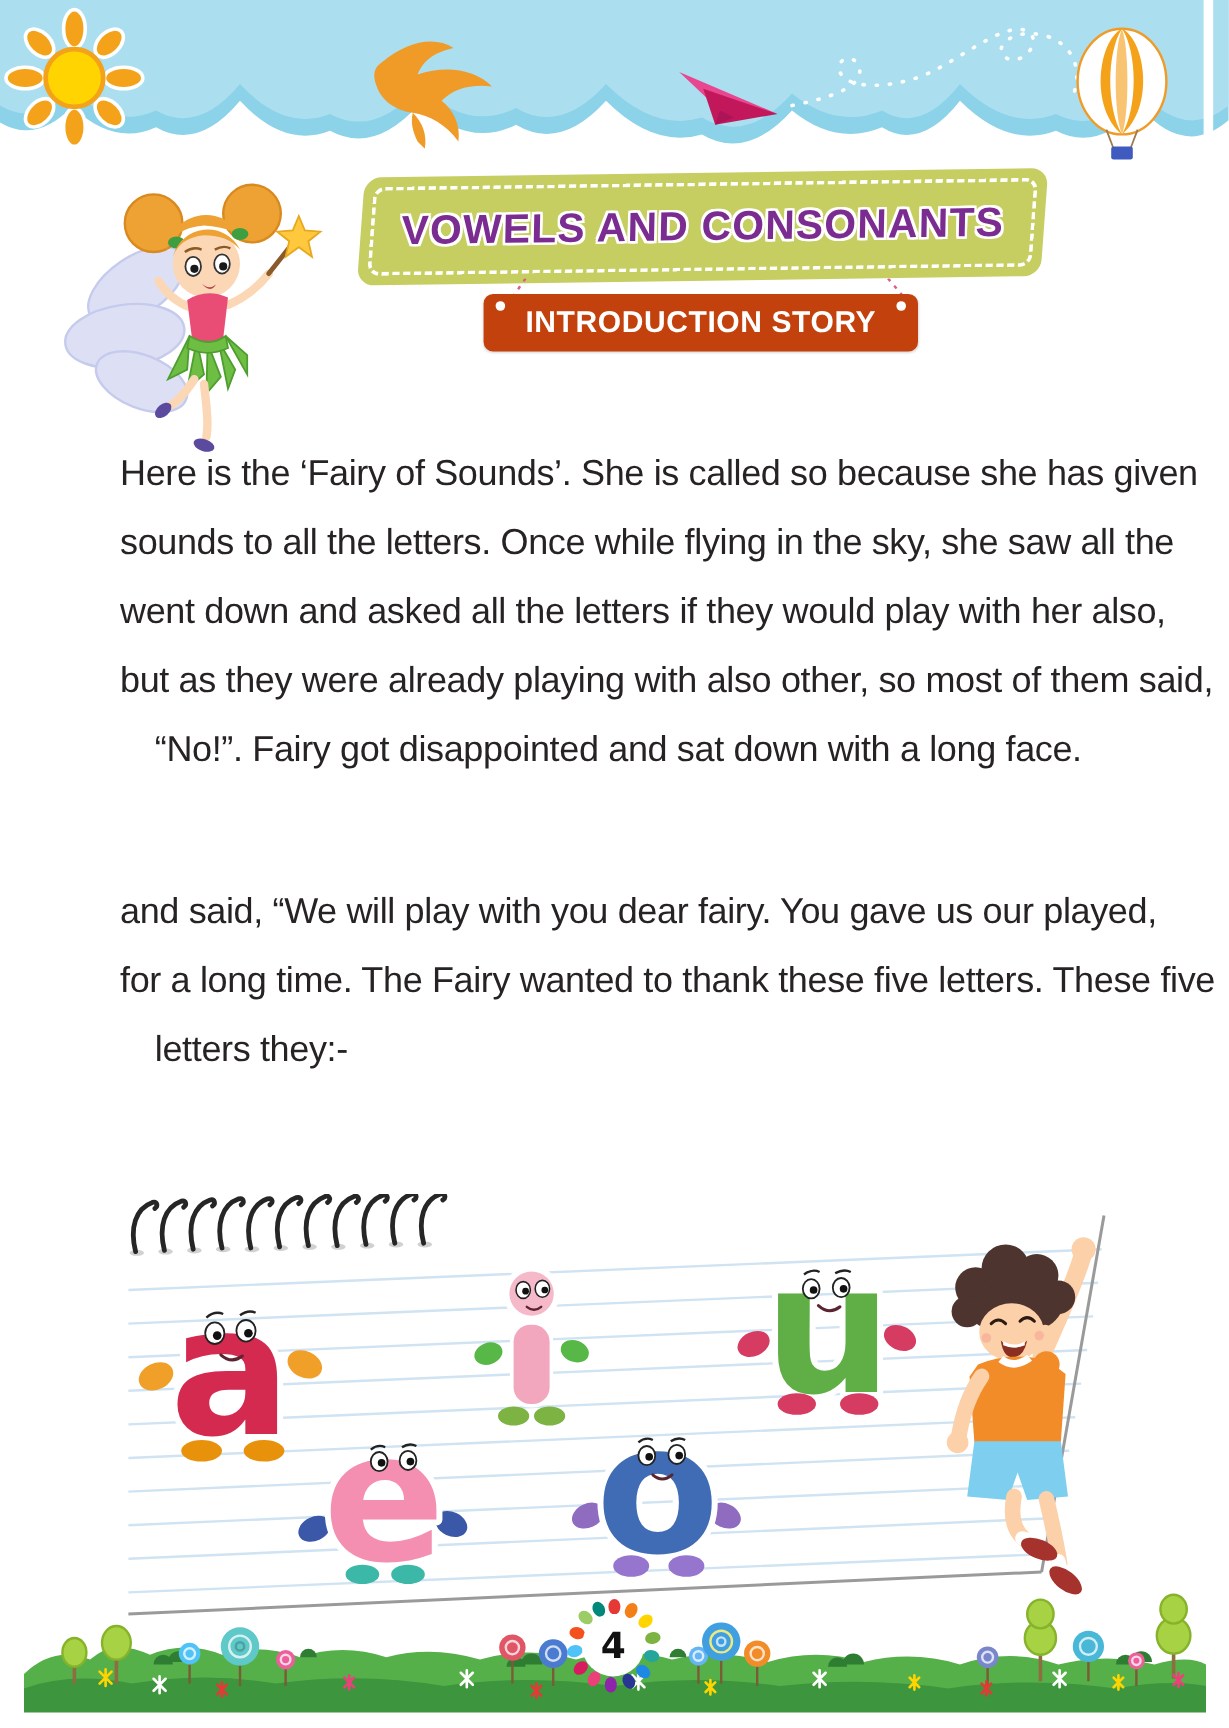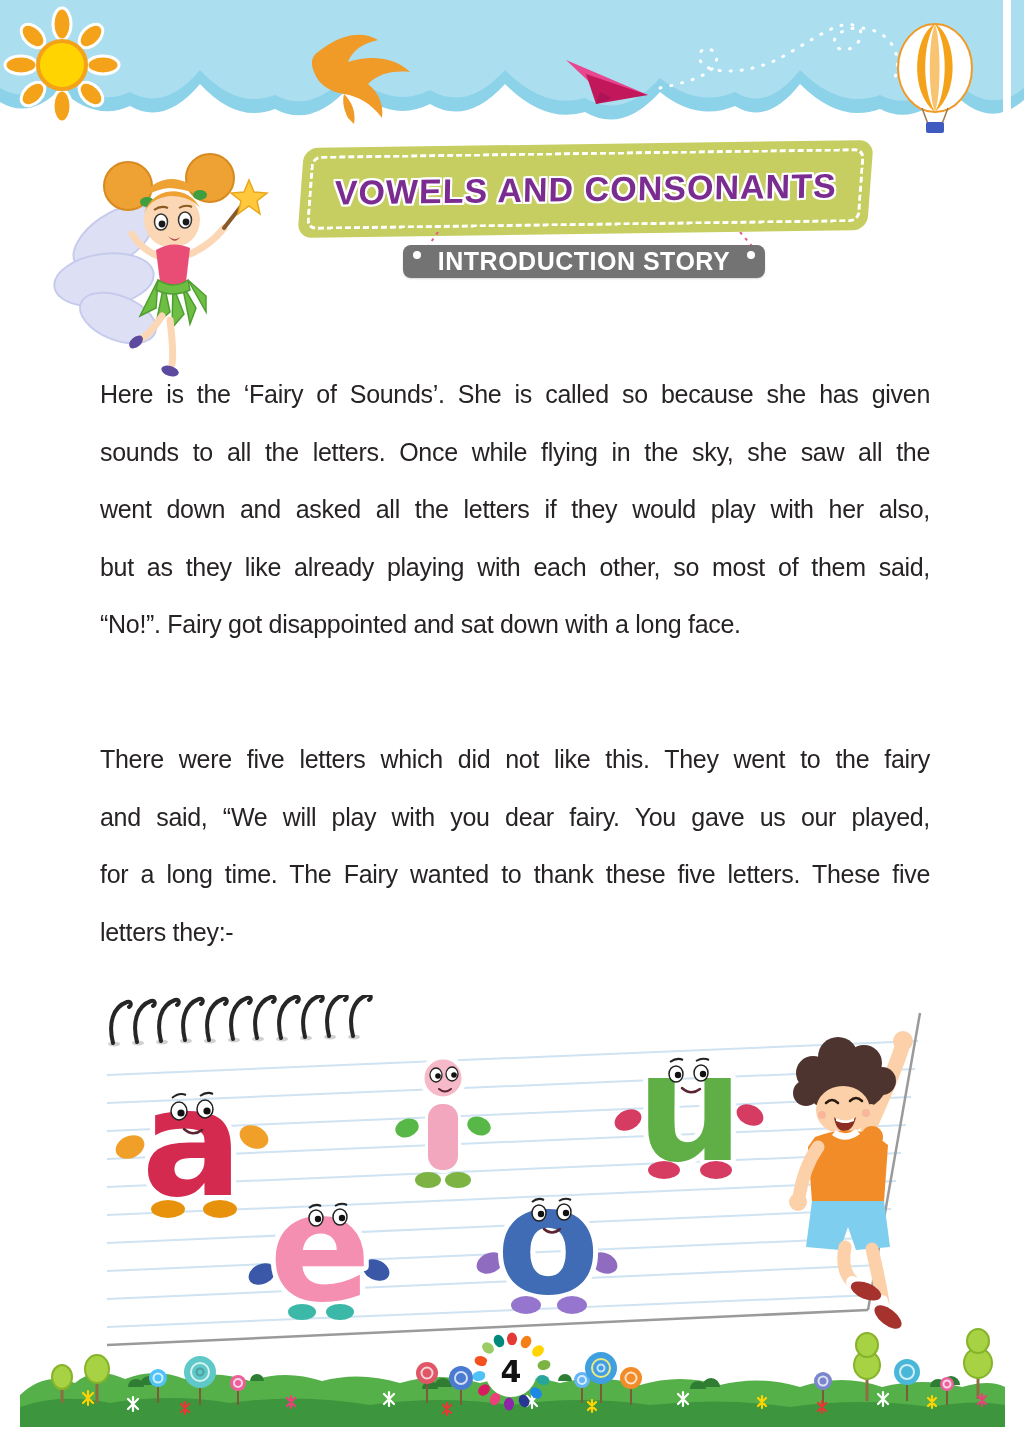--- a/index.html
+++ b/index.html
@@ -10,32 +10,32 @@
 
   
   .banner-green{left:301px;top:144px;width:569px;height:90px;background:#c6ce62;
     border-radius:14px;transform:skewX(-5deg) rotate(-0.8deg);
     display:flex;align-items:center;justify-content:center;}
   .banner-green-inner{position:absolute;inset:8px;border:3px dashed #fff;border-radius:10px;}
   .banner-title{position:relative;font-size:34px;font-weight:bold;color:#7b2c90;
     letter-spacing:1px;transform:skewX(3deg);
     text-shadow:-2px -2px 0 #fff,2px -2px 0 #fff,-2px 2px 0 #fff,2px 2px 0 #fff,
                 0 -2px 0 #fff,0 2px 0 #fff,-2px 0 0 #fff,2px 0 0 #fff;}
-  .banner-red{left:403px;top:245px;width:362px;height:33px;background:#737373;
+  .banner-red{left:403px;top:245px;width:362px;height:48px;background:#c2410c;
     border-radius:8px;display:flex;align-items:center;justify-content:center;
     box-shadow:0 1px 2px rgba(0,0,0,.15);}
   .banner-sub{font-size:25px;font-weight:bold;color:#fff;letter-spacing:.5px;}
   .pin{position:absolute;top:6px;width:8px;height:8px;border-radius:50%;background:#fff;}
   .pin-left{left:10px;} .pin-right{right:10px;}
 
   
-  .story{left:100px;width:830px;color:#272324;font-size:25px;letter-spacing:-0.3px;}
+  .story{left:100px;width:830px;color:#272324;font-size:30px;letter-spacing:-0.3px;}
   .story-line{height:57.6px;line-height:57.6px;text-align:justify;text-align-last:justify;
     white-space:nowrap;}
-  .story-line.last{text-align-last:left;}
+  .story-line.last{text-align-last:left;margin-left:29px;}
   #para1{top:366px;} #para2{top:731px;}
 </style>
 </head>
 <body>
 
 <div id="page">
 
   <svg class="abs" style="left:0;top:0" width="1024" height="135" viewBox="0 0 1024 135">
     <path fill="#8cd2e9" d="M0,0 H1024 V100 Q987,132 950,89 Q915,127 880,109 Q840,124 800,84 Q767,126 735,106 Q697,122 660,92 Q622,134 585,112 Q545,124 505,84 Q467,126 430,104 Q390,124 350,86 Q312,129 275,109 Q237,124 200,84 Q165,126 130,106 Q95,122 60,89 Q30,120 0,102 Z"></path>
     <path fill="#abdff0" d="M0,0 H1024 V88 Q987,118 950,75 Q915,113 880,95 Q840,110 800,70 Q767,112 735,92 Q697,108 660,78 Q622,120 585,98 Q545,110 505,70 Q467,112 430,90 Q390,110 350,72 Q312,115 275,95 Q237,110 200,70 Q165,112 130,92 Q95,108 60,75 Q30,106 0,88 Z"></path>
@@ -140,25 +140,24 @@
   <div class="abs banner-red">
     <span class="pin pin-left"></span>
     <span class="pin pin-right"></span>
     <div class="banner-sub">INTRODUCTION STORY</div>
   </div>
 
   <div id="para1" class="abs story">
     <div class="story-line">Here is the ‘Fairy of Sounds’. She is called so because she has given</div>
     <div class="story-line">sounds to all the letters. Once while flying in the sky, she saw all the</div>
     <div class="story-line">went down and asked all the letters if they would play with her also,</div>
-    <div class="story-line">but as they like already playing with each other, so most of them said,</div>
+    <div class="story-line">but as they were already playing with also other, so most of them said,</div>
     <div class="story-line last">“No!”. Fairy got disappointed and sat down with a long face.</div>
   </div>
   <div id="para2" class="abs story">
-    <div class="story-line">There were five letters which did not like this. They went to the fairy</div>
     <div class="story-line">and said, “We will play with you dear fairy. You gave us our played,</div>
     <div class="story-line">for a long time. The Fairy wanted to thank these five letters. These five</div>
     <div class="story-line last">letters they:-</div>
   </div>
 
   <svg class="abs" style="left:0;top:995px" width="1024" height="445" viewBox="0 0 1024 445">
 
     <g>
       <polygon points="105,53 920,18 868,315 107,350" fill="#ffffff"></polygon>
       <g stroke="#cfe3f2" stroke-width="2">

